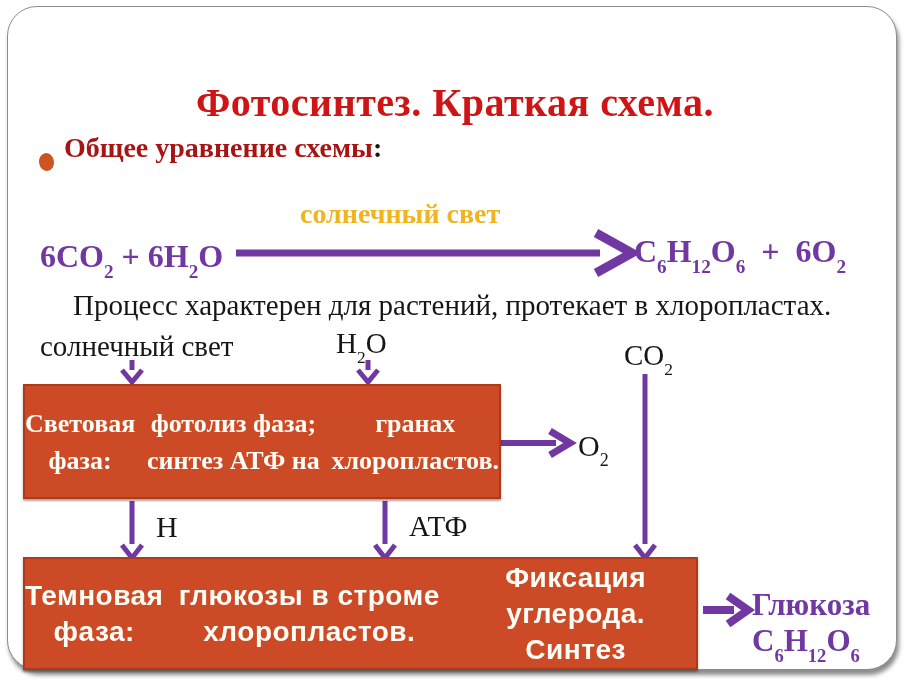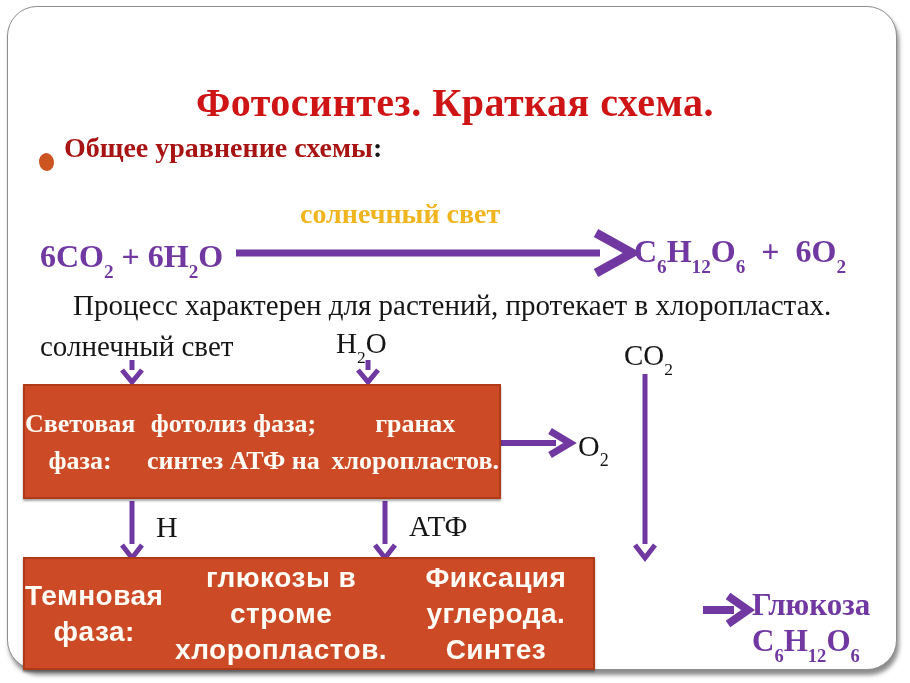--- a/index.html
+++ b/index.html
@@ -45,21 +45,21 @@
   .lbl-h2o{left:336px;top:327px;}
   .lbl-co2{left:624px;top:327px;margin-top:12px;}
   .phase-box{
     background:var(--box-fill);border:2px solid var(--box-border);
     box-shadow:0 2px 2px rgba(0,0,0,.35);
     display:flex;flex-direction:row;justify-content:center;align-items:center;
     color:var(--box-text);text-align:center;box-sizing:border-box;
   }
   .light-box{left:23px;top:384px;width:478px;height:115px;
     font-family:"Liberation Serif", serif;font-weight:bold;font-size:26px;line-height:37px;}
-  .dark-box{left:23px;top:557px;width:572px;height:113px;
+  .dark-box{left:23px;top:557px;width:675px;height:113px;
     font-family:"Liberation Sans", sans-serif;font-weight:bold;font-size:28px;line-height:36px;letter-spacing:.5px;}
   .lbl-o2{left:578px;top:429px;font-size:30px;color:var(--text-black);}
   .lbl-h{left:156px;top:510px;font-size:30px;color:var(--text-black);}
   .lbl-atf{left:409px;top:510px;font-size:29px;color:var(--text-black);}
   .glucose{
     left:752px;top:587px;font-size:31px;font-weight:bold;color:var(--accent-purple);
     line-height:36px;text-align:left;
   }
   sub{font-size:60%;line-height:0;position:relative;top:.18em;}
   svg.arrows{position:absolute;left:0;top:0;width:910px;height:683px;pointer-events:none;}

